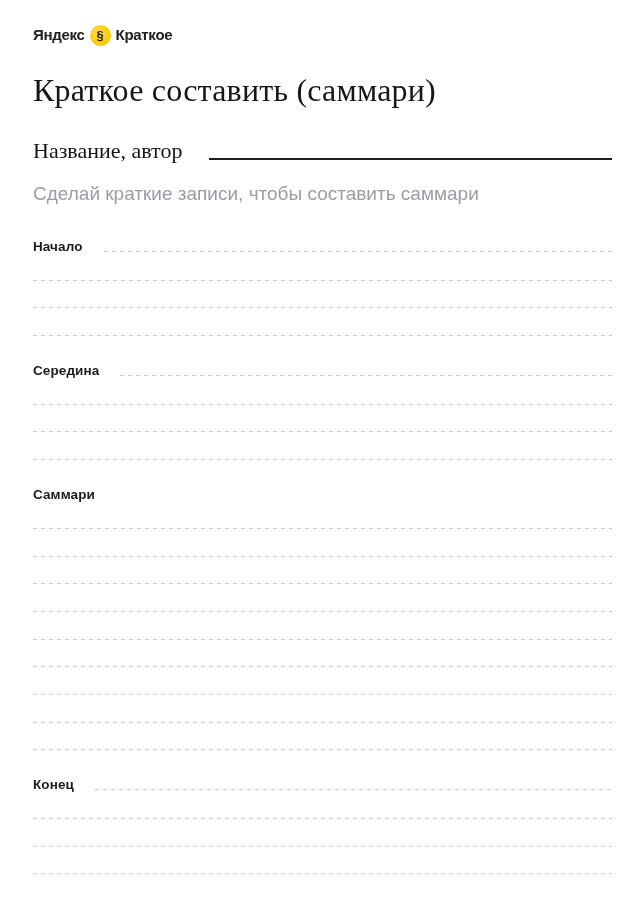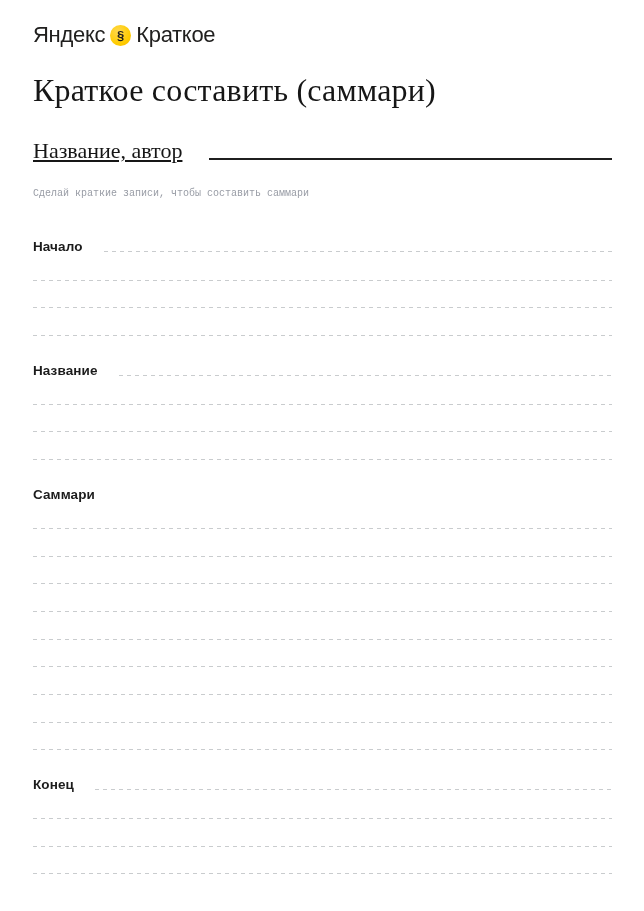--- a/index.html
+++ b/index.html
@@ -17,21 +17,21 @@
     margin:0 auto;
     background:#ffffff;
     padding:24px 32px 0 33px;
     font-family:"Liberation Sans","DejaVu Sans",sans-serif;
     color:var(--text);
     overflow:hidden;
   }
   
   .logo{display:flex;align-items:center;height:22px;}
   .logo .logo-word{
-    font-size:22px;font-weight:400;letter-spacing:-0.3px;color:#21201f;line-height:22px;
+    font-size:15px;font-weight:700;letter-spacing:-0.3px;color:#21201f;line-height:22px;
   }
   .logo-badge{
     width:21px;height:21px;border-radius:50%;
     background:radial-gradient(circle at 38% 32%, #ffd84d 0%, var(--accent) 62%, #f5b800 100%);
     display:flex;align-items:center;justify-content:center;
     margin:0 5px;
     font-size:13px;font-weight:700;color:#21201f;
   }
   
   .title{
@@ -42,27 +42,27 @@
     color:#161616;
     letter-spacing:0.2px;
   }
   
   .author-row{
     display:flex;align-items:flex-end;
     margin-top:29px;height:26px;
     font-family:"Liberation Serif","DejaVu Serif",serif;
     font-size:22px;color:#161616;
   }
-  .author-label{line-height:26px;white-space:nowrap;text-decoration:underline;}
+  .author-label{line-height:26px;white-space:nowrap;}
   .author-line{
     flex:1;margin-left:27px;margin-bottom:4px;
     border-bottom:2px solid var(--solid);height:0;
   }
   
-  .hint{margin:22px 0 0 0;font-size:10px;line-height:16px;color:var(--hint);font-family:Liberation Mono, monospace;}
+  .hint{margin:22px 0 0 0;font-size:19px;line-height:16px;color:var(--hint);}
   
   #sections{margin-top:38px;}
   .ws-section{margin-top:28px;}
   .ws-section:first-child{margin-top:3px;}
   .sec-head{display:flex;height:13px;}
   .sec-label{
     font-size:13.5px;font-weight:600;line-height:13px;
     color:#1c1c1c;white-space:nowrap;letter-spacing:0.1px;
   }
   .sec-fill{
@@ -105,21 +105,21 @@
         <div class="sec-head">
           <span class="sec-label">Начало</span>
           <span class="sec-fill"></span>
         </div>
         <div class="dash-line"></div>
         <div class="dash-line"></div>
         <div class="dash-line"></div>
       </section>
       <section class="ws-section">
         <div class="sec-head">
-          <span class="sec-label">Название</span>
+          <span class="sec-label">Середина</span>
           <span class="sec-fill"></span>
         </div>
         <div class="dash-line"></div>
         <div class="dash-line"></div>
         <div class="dash-line"></div>
       </section>
       <section class="ws-section">
         <div class="sec-head">
           <span class="sec-label">Саммари</span>
         </div>

